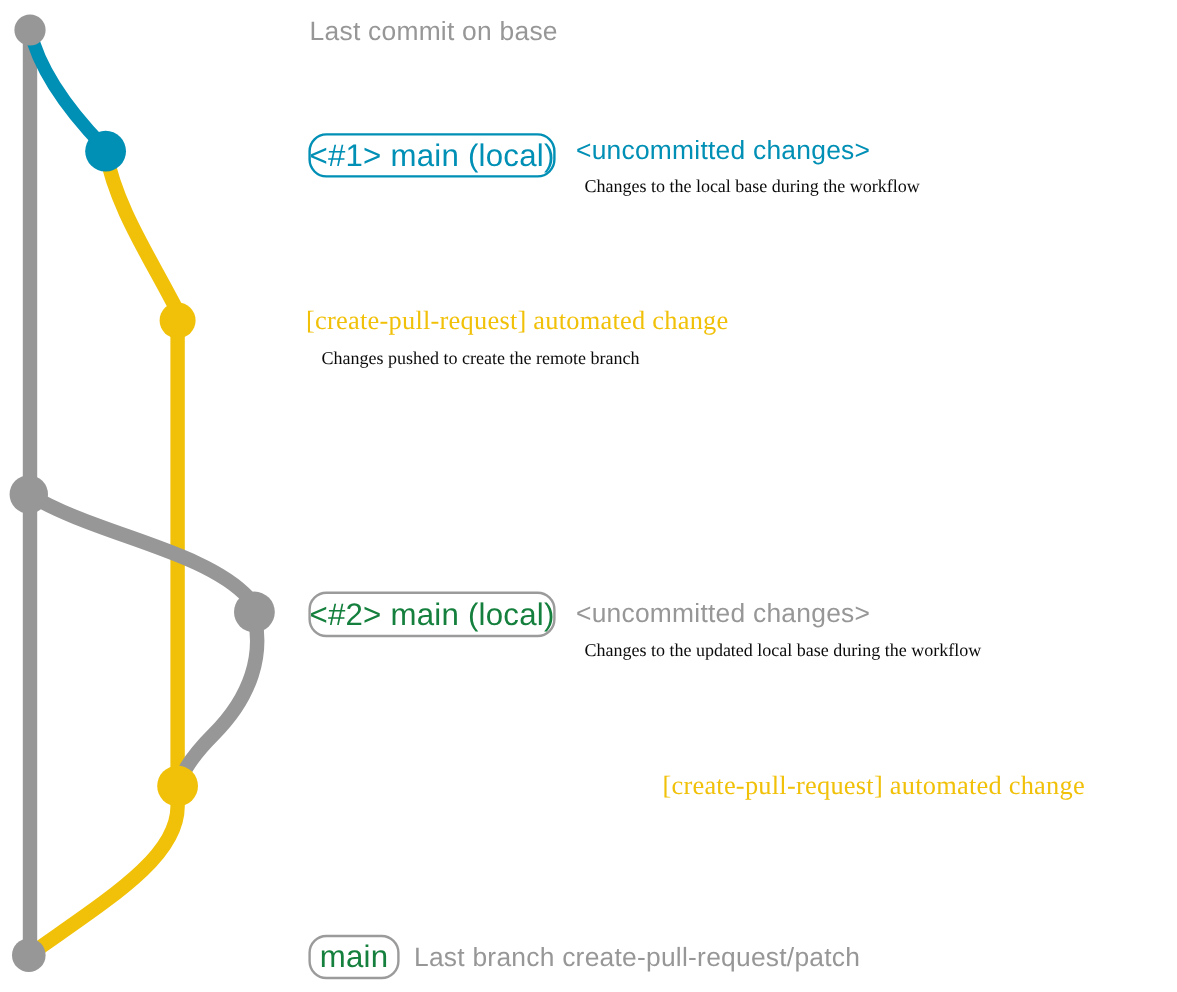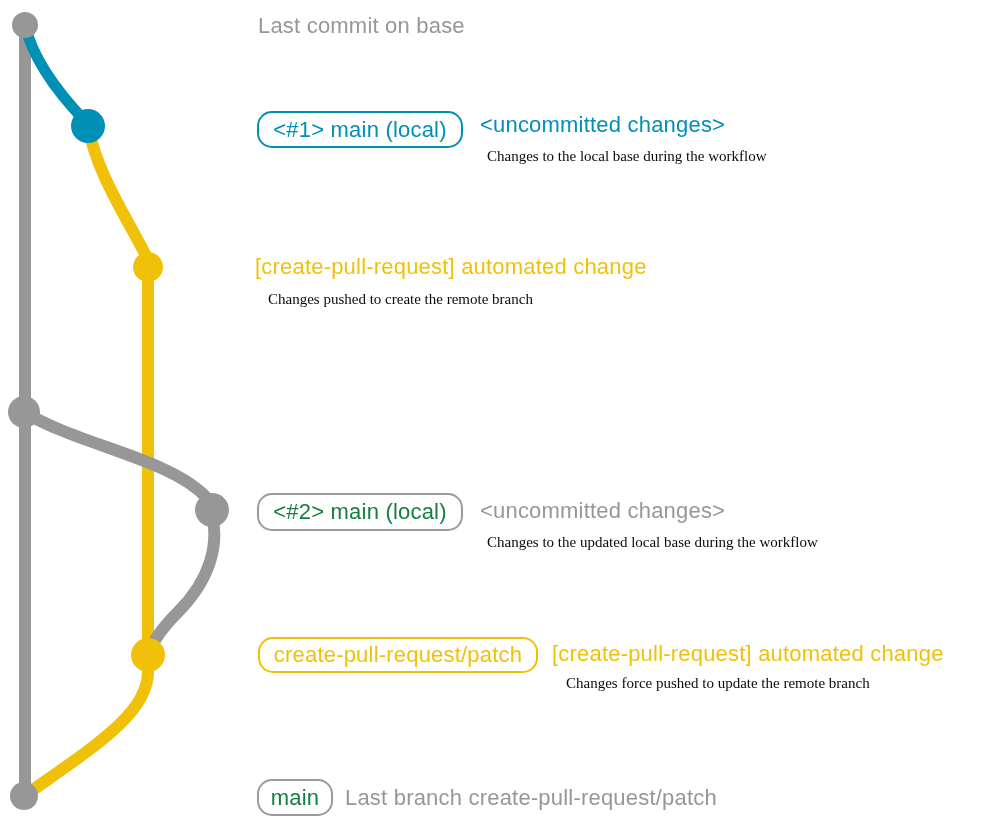--- a/index.html
+++ b/index.html
@@ -12,26 +12,26 @@
   .branch{fill:none;stroke-linecap:round;stroke-width:12;}
   .branch.thin{stroke-width:11;}
   .lbl{
     position:absolute;transform:translateY(-50%);
     white-space:nowrap;line-height:1.15;
   }
   .sans{font-size:22px;letter-spacing:0.2px;}
   .serif{font-family:"Liberation Serif", serif;font-size:15px;color:#0a0a0a;}
   .gray-text{color:#979797;}
   .teal-text{color:#008fb5;}
-  .yellow-text{color:#f1c109;}
+  .yellow-text{color:#f1c109;font-family:Liberation Serif, serif;}
   .badge{
     position:absolute;box-sizing:border-box;
     display:flex;align-items:center;justify-content:center;
     border:2px solid;border-radius:15px;
-    font-size:22px;letter-spacing:0.2px;white-space:nowrap;
+    font-size:26px;letter-spacing:0.2px;white-space:nowrap;
     background:#ffffff;
   }
   .badge.teal-bd{border-color:#008fb5;color:#008fb5;}
   .badge.gray-bd{border-color:#9b9b9b;color:#15803d;}
   .badge.yellow-bd{border-color:#f1c109;color:#f1c109;}
 </style>
 </head>
 <body>
 
 <div class="stage">
@@ -61,24 +61,20 @@
   <div class="lbl sans yellow-text" style="left:255px;top:267px">[create-pull-request] automated change</div>
   <div class="lbl serif" style="left:268px;top:300px">Changes pushed to create the remote branch</div>
 
 
   <div class="badge gray-bd" style="left:257px;top:493px;width:206px;height:38px">
     <span>&lt;#2&gt; main (local)</span>
   </div>
   <div class="lbl sans gray-text" style="left:480px;top:511px">&lt;uncommitted changes&gt;</div>
   <div class="lbl serif" style="left:487px;top:543px">Changes to the updated local base during the workflow</div>
 
-  <div class="badge yellow-bd" style="left:258px;top:637px;width:280px;height:36px">
-    <span>create-pull-request/patch</span>
-  </div>
   <div class="lbl sans yellow-text" style="left:552px;top:654px">[create-pull-request] automated change</div>
-  <div class="lbl serif" style="left:566px;top:684px">Changes force pushed to update the remote branch</div>
 
   <div class="badge gray-bd" style="left:257px;top:779px;width:76px;height:37px">
     <span>main</span>
   </div>
   <div class="lbl sans gray-text" style="left:345px;top:798px">Last branch create-pull-request/patch</div>
 
 </div>
 
 </body></html>

